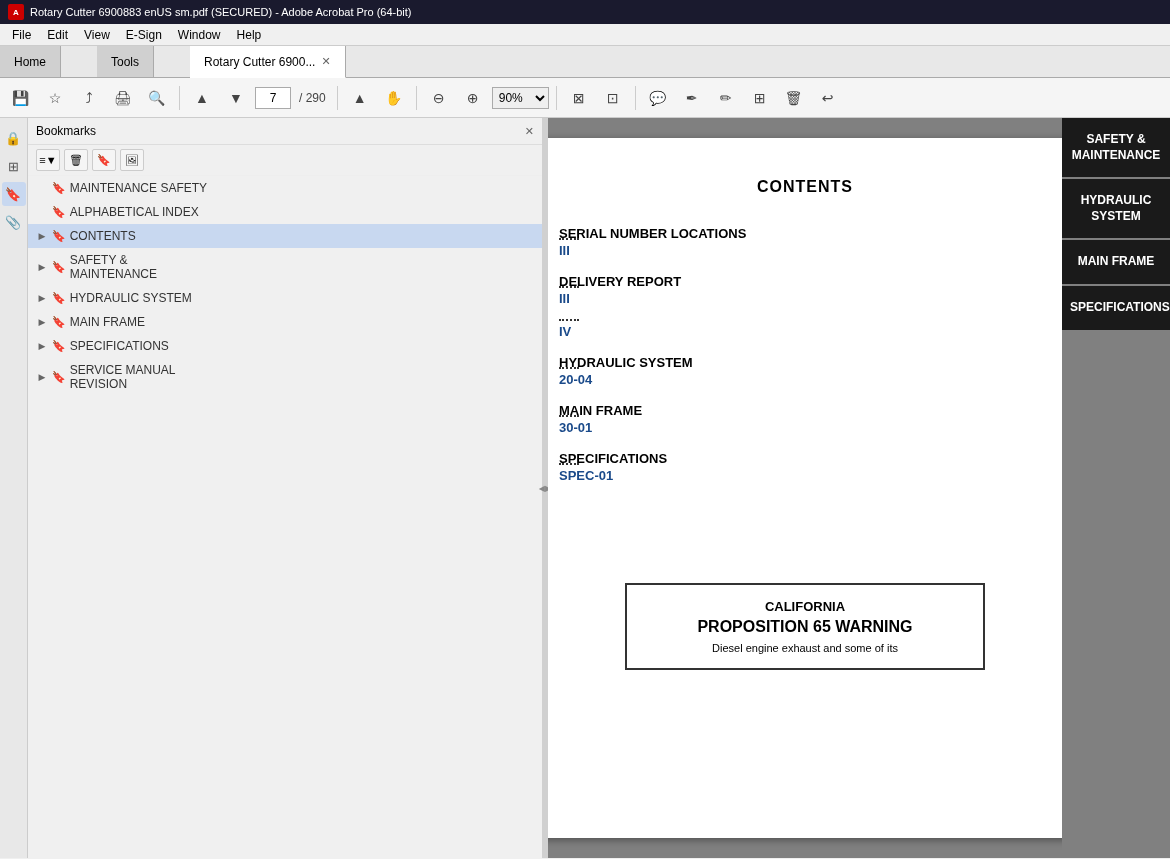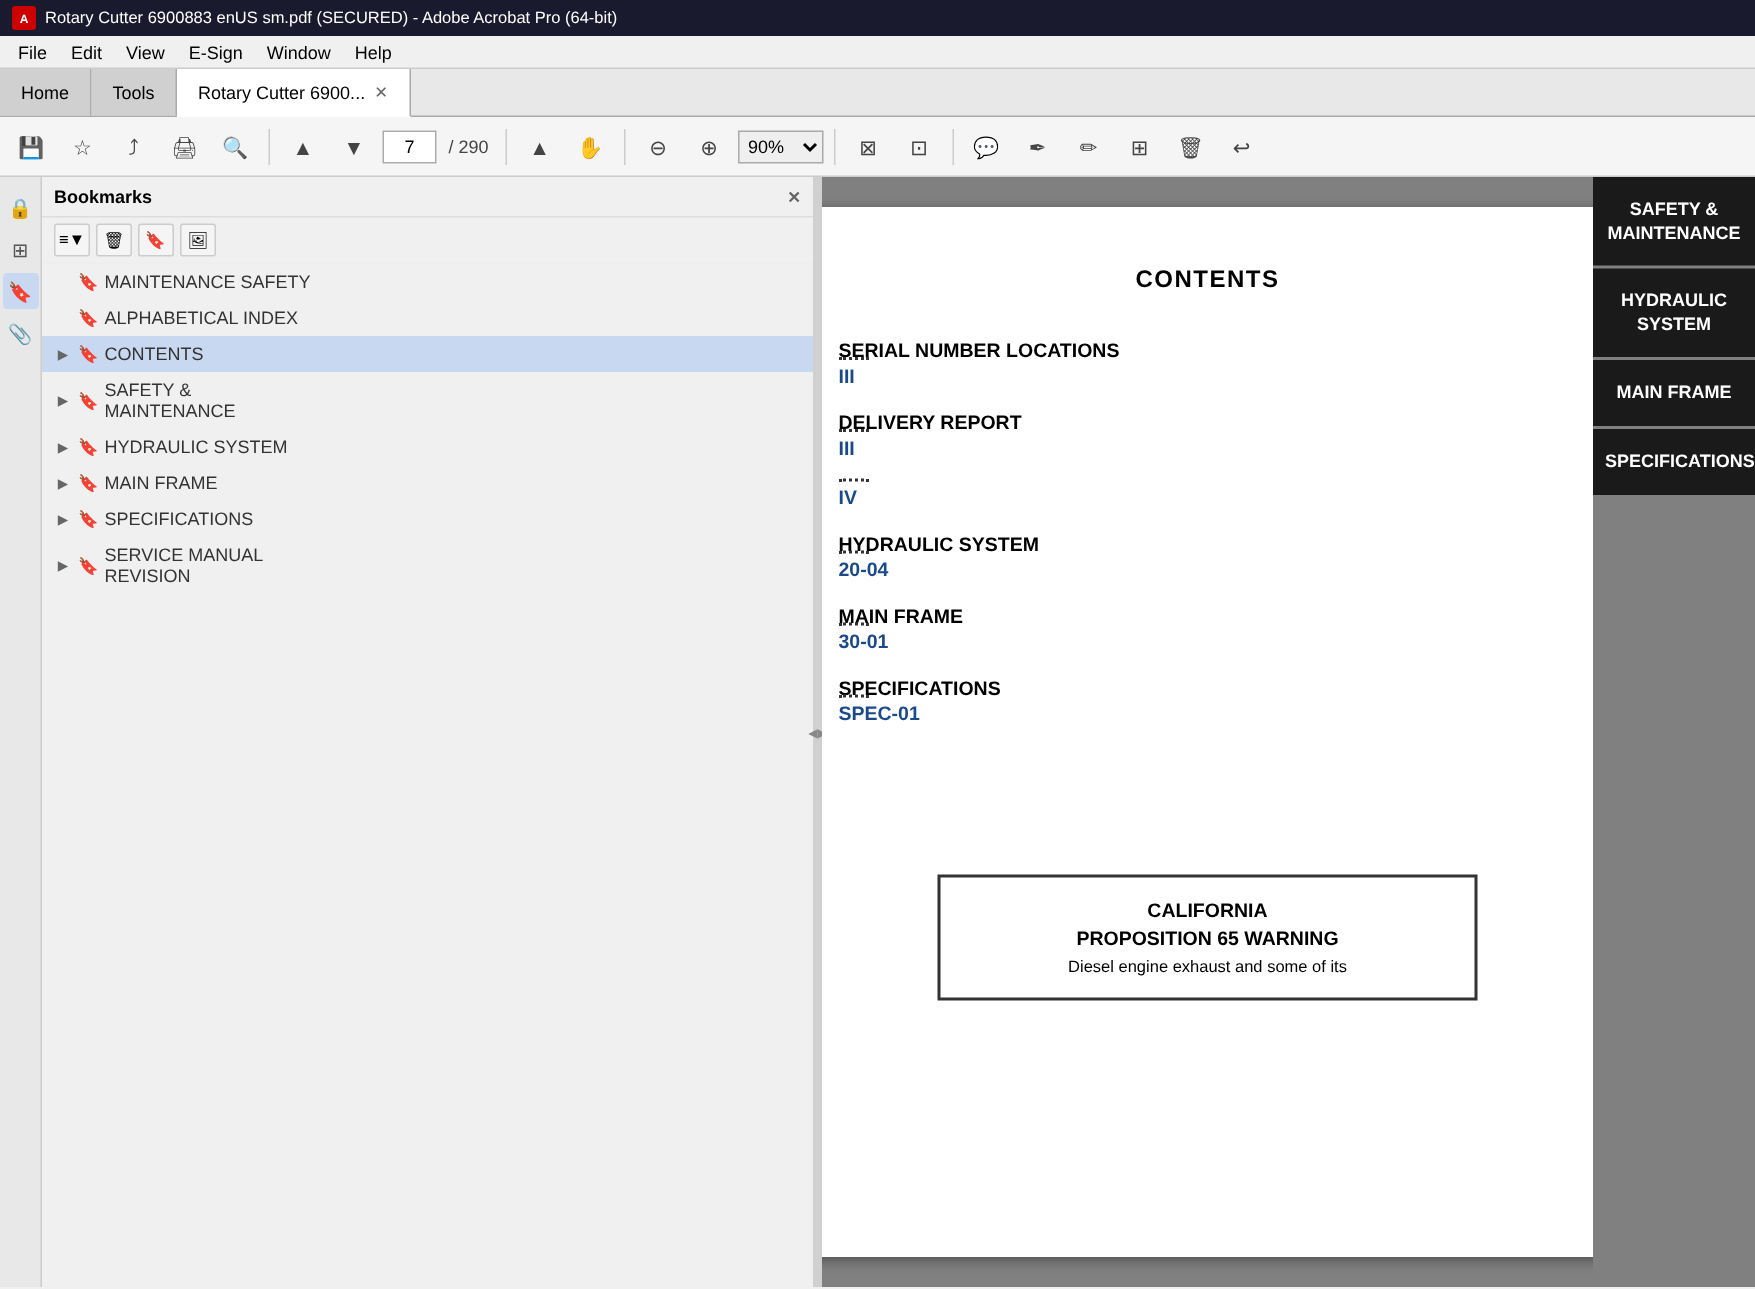--- a/index.html
+++ b/index.html
@@ -33,20 +33,21 @@
       cursor: pointer;
     }
 
     
     .tab-bar {
       background: #e8e8e8;
       border-bottom: 1px solid #aaa;
       display: flex;
       align-items: stretch;
       height: 32px;
+      gap: 36px;
     }
     .tab {
       padding: 6px 14px;
       font-size: 12px;
       cursor: pointer;
       border-right: 1px solid #aaa;
       display: flex;
       align-items: center;
       gap: 6px;
     }
@@ -119,21 +120,21 @@
       display: flex;
       flex-direction: column;
     }
     .bookmarks-header {
       display: flex;
       align-items: center;
       justify-content: space-between;
       padding: 6px 8px;
       border-bottom: 1px solid #ddd;
       font-size: 12px;
-      font-weight: bold;
+      font-weight: normal;
     }
     .bookmarks-header-left { display: flex; align-items: center; gap: 4px; }
     .bookmarks-toolbar {
       display: flex;
       align-items: center;
       padding: 4px 8px;
       gap: 4px;
       border-bottom: 1px solid #eee;
     }
     .bm-btn {
@@ -208,21 +209,21 @@
     .toc-page { font-weight: bold; color: #1a4a8a; white-space: nowrap; }
 
     
     .ca-warning {
       border: 2px solid #333;
       padding: 14px 20px;
       margin-top: 40px;
       text-align: center;
     }
     .ca-warning-title { font-weight: bold; font-size: 13px; margin-bottom: 4px; }
-    .ca-warning-subtitle { font-weight: bold; font-size: 13px; margin-bottom: 6px; }
+    .ca-warning-subtitle { font-weight: bold; font-size: 16px; margin-bottom: 6px; }
     .ca-warning-text { font-size: 11px; }
 
     
     .right-panel {
       width: 108px;
       background: #808080;
       display: flex;
       flex-direction: column;
       gap: 2px;
       padding: 0;

